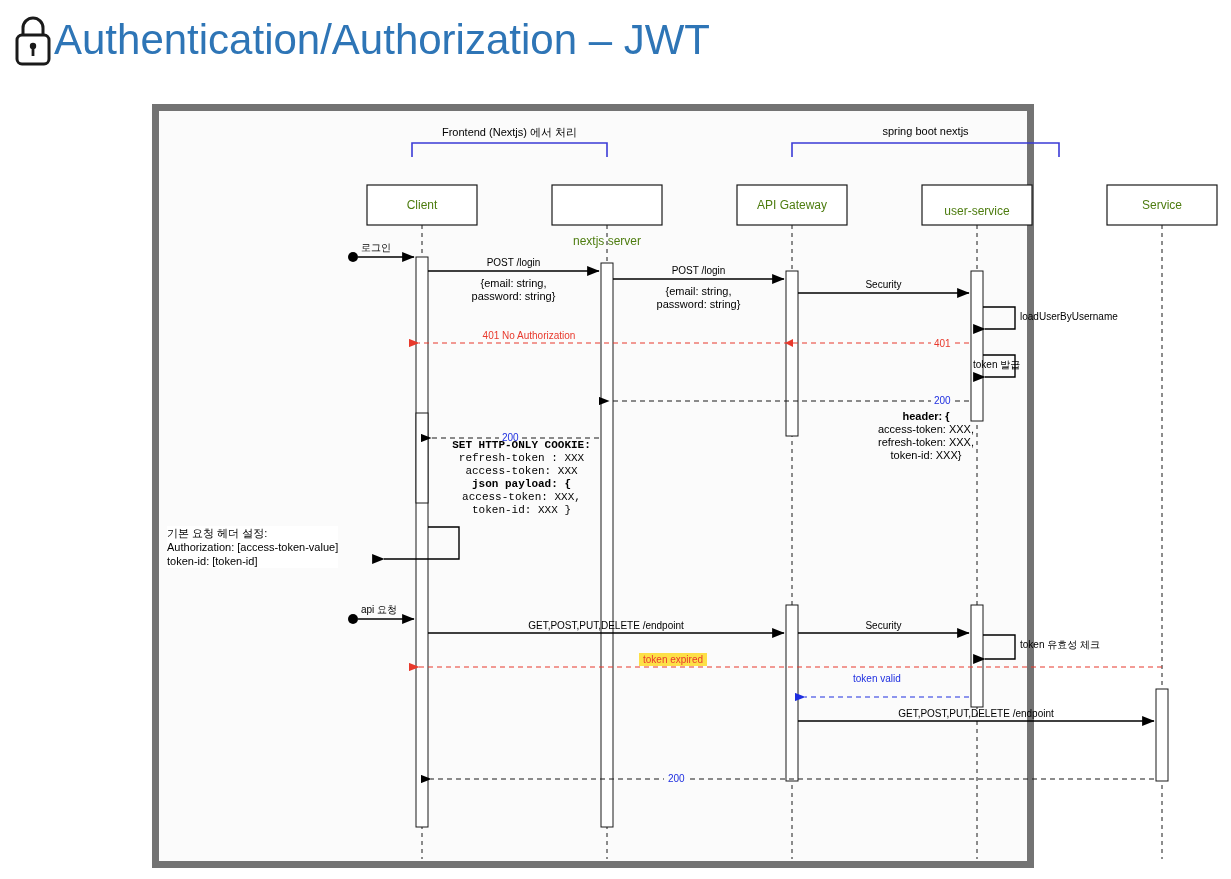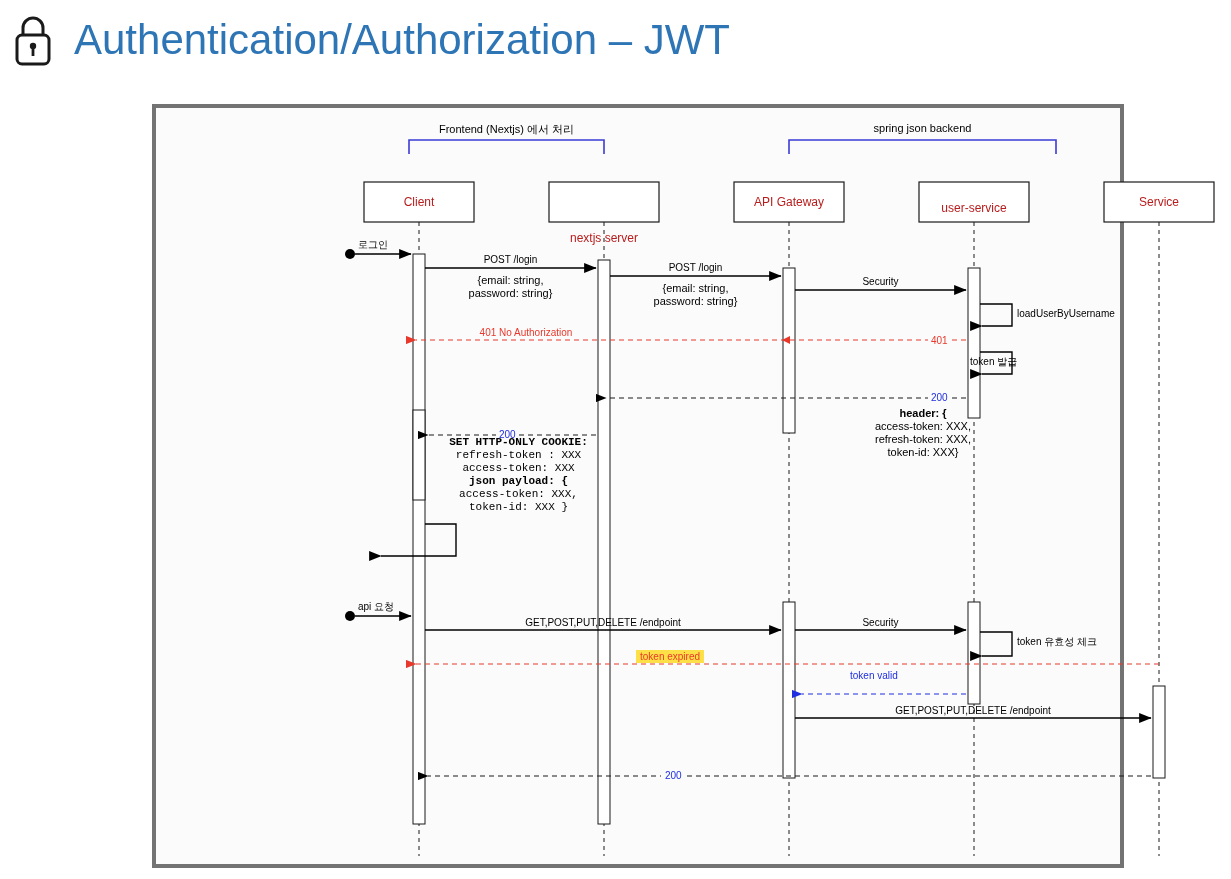--- a/index.html
+++ b/index.html
@@ -13,66 +13,66 @@
     font-family: "Liberation Sans", sans-serif;
     position: relative;
     overflow: hidden;
   }
   #page-title {
     position: absolute;
     left: 14px;
     top: 14px;
     display: flex;
     align-items: center;
-    gap: 22px;
+    gap: 2px;
   }
   #page-title .lock-icon {
     width: 38px;
     height: 52px;
     position: relative;
     display: inline-block;
   }
   #page-title .lock-icon svg { display: block; }
   #page-title .title-text {
     font-size: 42px;
     color: #2e75b6;
     font-weight: 400;
     letter-spacing: 0px;
     white-space: nowrap;
     line-height: 52px;
   }
   #diagram-panel {
     position: absolute;
     left: 152px;
     top: 104px;
-    width: 972px;
+    width: 882px;
     height: 764px;
     background: #fbfbfb;
-    border: 4px solid #737373;
+    border: 7px solid #737373;
     box-sizing: border-box;
   }
   #diagram-svg {
     position: absolute;
     left: 0;
     top: 0;
   }
   .lbl {
     position: absolute;
     font-size: 10px;
     color: #000000;
     white-space: nowrap;
     line-height: 13px;
   }
   .lbl.center { text-align: center; }
   .lbl.red { color: #e8392c; }
   .lbl.blue { color: #1f2fe0; }
   .box-lbl {
     position: absolute;
     font-size: 12px;
-    color: #b91c1c;
+    color: #4d7c0f;
     text-align: center;
     white-space: nowrap;
   }
   .group-lbl {
     position: absolute;
     font-size: 11px;
     color: #000;
     text-align: center;
     white-space: nowrap;
   }
@@ -189,21 +189,21 @@
     <line x1="1003" y1="556" x2="260" y2="556" stroke="#e8392c" stroke-width="1.2" stroke-dasharray="5,4" marker-end="url(#arrRedL)"></line>
 
     <line x1="810" y1="586" x2="646" y2="586" stroke="#1f2fe0" stroke-width="1.2" stroke-dasharray="5,4" marker-end="url(#arrBlueL)"></line>
 
     <line x1="639" y1="610" x2="995" y2="610" stroke="#000000" stroke-width="1.4" marker-end="url(#arrBlack)"></line>
 
     <line x1="995" y1="668" x2="272" y2="668" stroke="#1a1a1a" stroke-width="1.2" stroke-dasharray="5,4" marker-end="url(#arrBlackL)"></line>
   </svg>
 
   <div class="group-lbl" style="left:253px; top:14px; width:195px;">Frontend (Nextjs) 에서 처리</div>
-  <div class="group-lbl" style="left:633px; top:14px; width:267px;">spring json backend</div>
+  <div class="group-lbl" style="left:633px; top:14px; width:267px;">spring boot nextjs</div>
 
   <div class="box-lbl" style="left:208px; top:87px; width:110px;">Client</div>
   <div class="box-lbl" style="left:393px; top:87px; width:110px;margin-top:36px;">nextjs server</div>
   <div class="box-lbl" style="left:578px; top:87px; width:110px;">API Gateway</div>
   <div class="box-lbl" style="left:763px; top:93px; width:110px;">user-service</div>
   <div class="box-lbl" style="left:948px; top:87px; width:110px;">Service</div>
 
   <div class="lbl" style="left:202px; top:130px;">로그인</div>
 
   <div class="lbl center" style="left:269px; top:145px; width:171px;">POST /login</div>
@@ -238,20 +238,25 @@
 
   <div class="multi" style="left:275px; top:328px; width:175px;font-family:Liberation Mono, monospace;">
     <div style="font-weight:bold;">SET HTTP-ONLY COOKIE:</div>
     <div>refresh-token : XXX</div>
     <div>access-token: XXX</div>
     <div style="font-weight:bold;">json payload: {</div>
     <div>access-token: XXX,</div>
     <div>token-id: XXX }</div>
   </div>
 
+  <div class="note" style="left:8px; top:415px;">
+    <div>기본 요청 헤더 설정:</div>
+    <div>Authorization:  [access-token-value]</div>
+    <div>token-id: [token-id]</div>
+  </div>
 
   <div class="lbl" style="left:202px; top:492px;">api 요청</div>
 
 
   <div class="lbl center" style="left:269px; top:508px; width:356px;">GET,POST,PUT,DELETE /endpoint</div>
   <div class="lbl center" style="left:639px; top:508px; width:171px;">Security</div>
   <div class="lbl" style="left:861px; top:527px;">token 유효성 체크</div>
 
   <div class="lbl red" style="left:480px; top:542px; background:#fde047; padding:0 4px;">token expired</div>
   <div class="lbl blue" style="left:690px; top:561px; background:#fbfbfb; padding:0 4px;">token valid</div>

